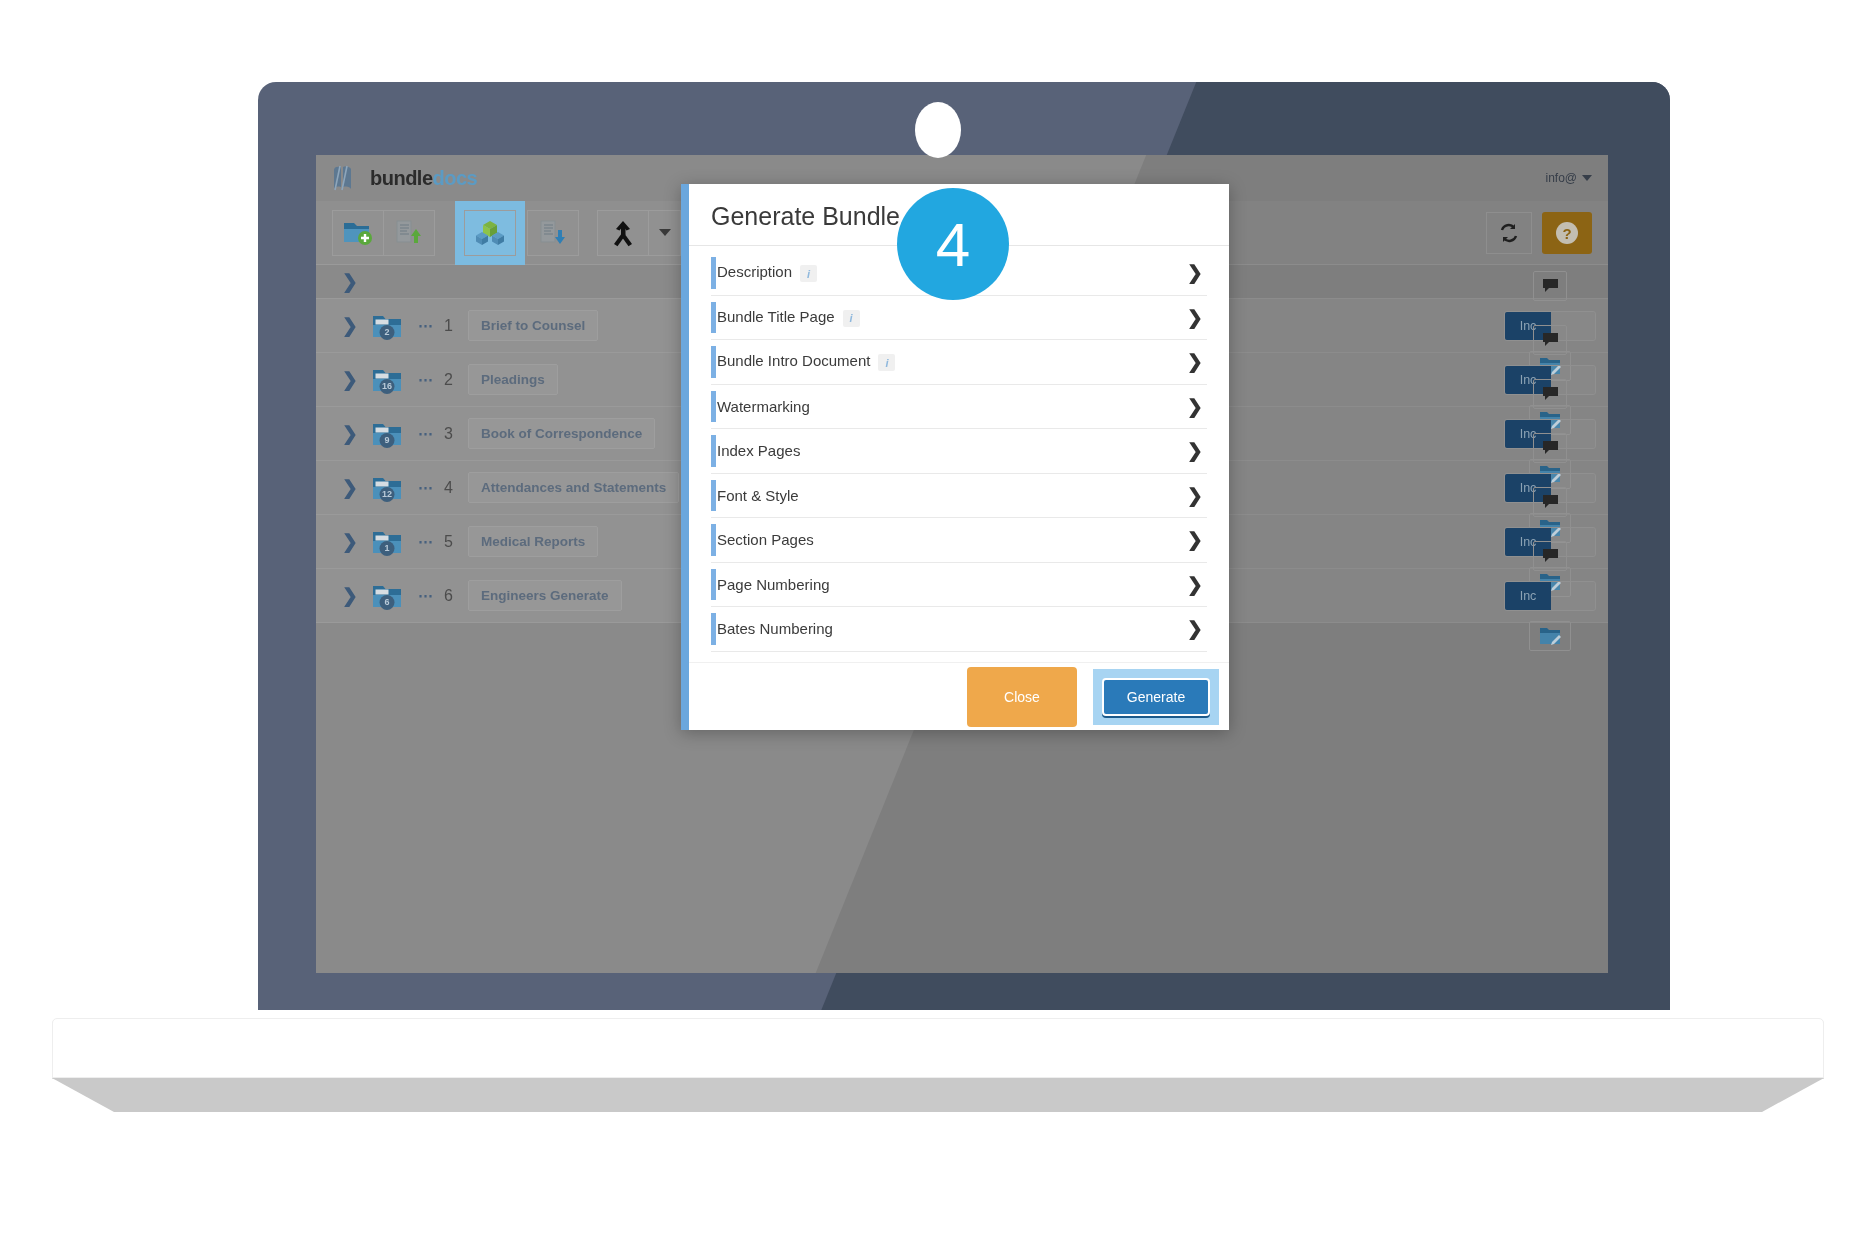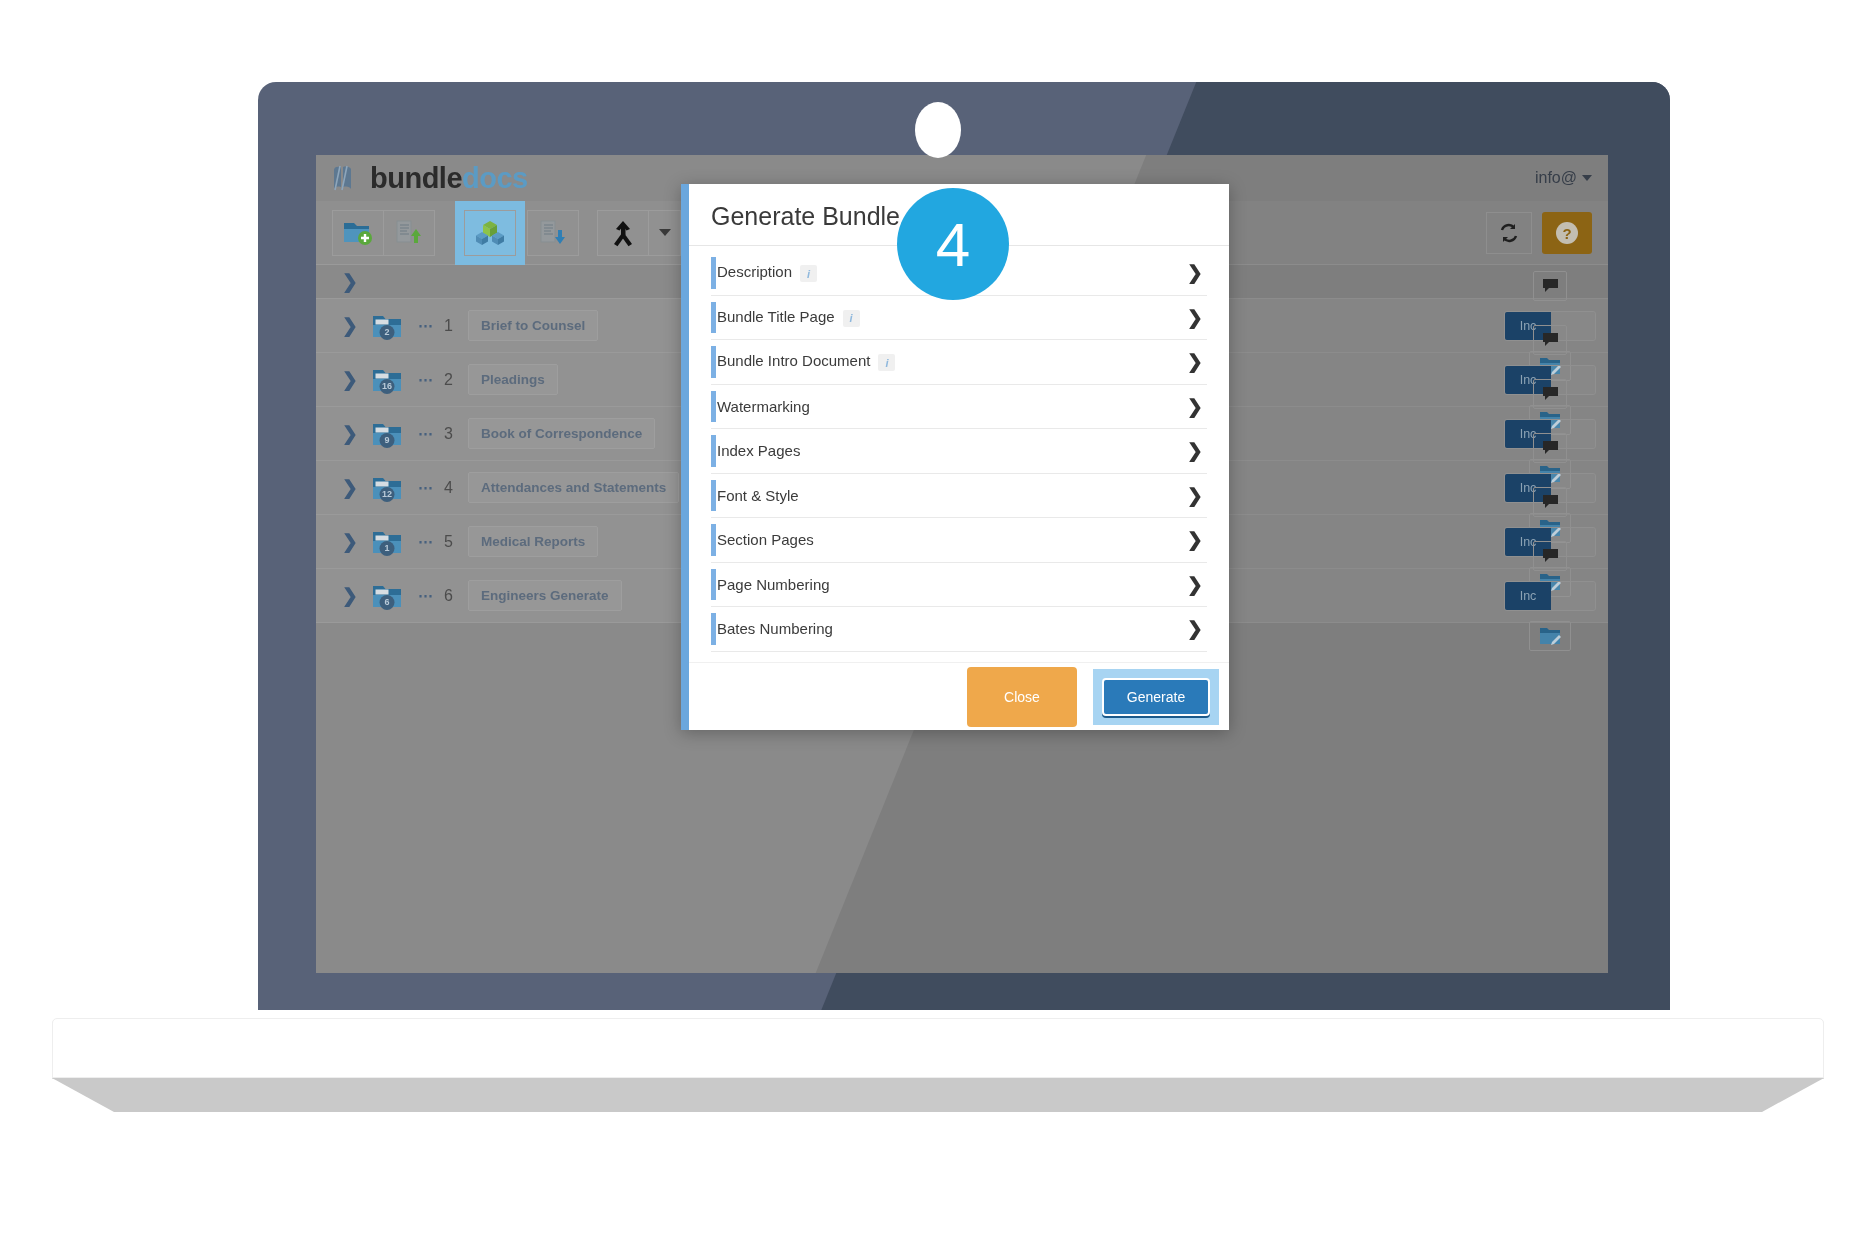--- a/index.html
+++ b/index.html
@@ -95,26 +95,26 @@
     background: #8a8a8a;
     display:flex; align-items:center;
     padding: 0 16px;
   }
   .logo { display:flex; align-items:center; gap:8px; }
   .logo-mark {
     width: 30px; height: 26px;
     position: relative;
   }
   .logo-mark svg { display:block; }
-  .logo-text { font-size: 29px; font-weight: bold; letter-spacing:-0.5px; }
+  .logo-text { font-size: 20px; font-weight: bold; letter-spacing:-0.5px; }
   .logo-text .b1 { color:#2b2b2b; }
   .logo-text .b2 { color:#5b9bc4; }
   .header-right {
     margin-left:auto;
-    font-size: 16px;
+    font-size: 12px;
     color: #3c4450;
     display:flex; align-items:center; gap:5px;justify-content:space-between;
   }
   .caret-dn {
     width:0;height:0;
     border-left:5px solid transparent;
     border-right:5px solid transparent;
     border-top:6px solid #3c4450;
   }
 

